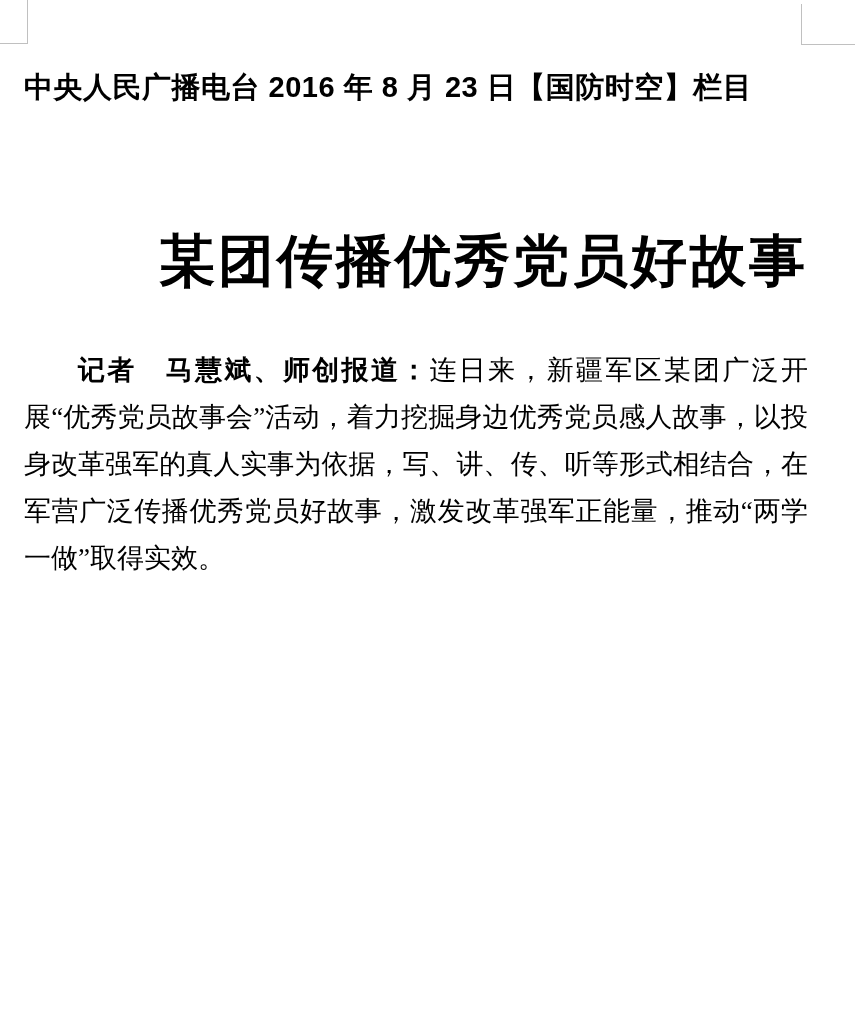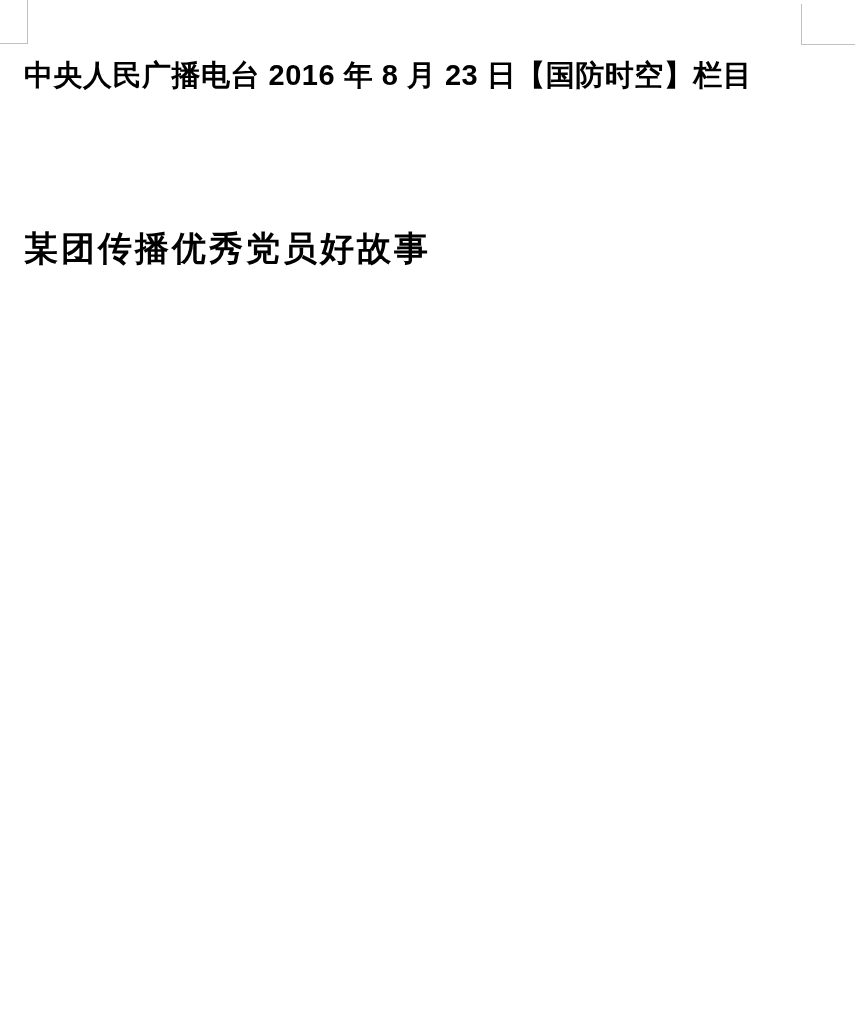--- a/index.html
+++ b/index.html
@@ -26,35 +26,35 @@
   .crop-tr-h { left: 801px; top: 44px; width: 54px; height: 1px;  }
 
   
   .page {
     position: absolute;
     left: 24px;
     top: 44px;
     width: 784px;
   }
   .doc-header {
-    margin-top: 8px;
+    margin-top: 20px;
     font-family: "Liberation Sans", sans-serif;
     font-weight: bold;
     font-size: 29px;
     line-height: 47px;
     letter-spacing: 0.5px;
     white-space: nowrap;
   }
   .doc-title {
     margin: 112px 0 0 0;
     font-family: "Liberation Serif", serif;
     font-weight: bold;
-    font-size: 34px;
+    font-size: 56px;
     line-height: 76px;
-    text-align: left;
+    text-align: right;
     letter-spacing: 3px;
   }
   .doc-body {
     margin-top: 48px;
     font-size: 27px;
     line-height: 47px;
     text-align: justify;
     text-justify: inter-character;
   }
   .doc-body p {
@@ -74,15 +74,16 @@
 <div class="crop-mark crop-tr-v"></div>
 <div class="crop-mark crop-tr-h"></div>
 
 <div class="page">
 
   <div class="doc-header">中央人民广播电台 2016 年 8 月 23 日【国防时空】栏目</div>
 
   <h1 class="doc-title">某团传播优秀党员好故事</h1>
 
   <div class="doc-body">
+    <p><span class="byline-lead">记者　马慧斌、师创报道：</span><span>连日来，新疆军区某团广泛开展“优秀党员故事会”活动，着力挖掘身边优秀党员感人故事，以投身改革强军的真人实事为依据，写、讲、传、听等形式相结合，在军营广泛传播优秀党员好故事，激发改革强军正能量，推动“两学一做”取得实效。</span></p>
   </div>
 
 </div>
 
 </body></html>

